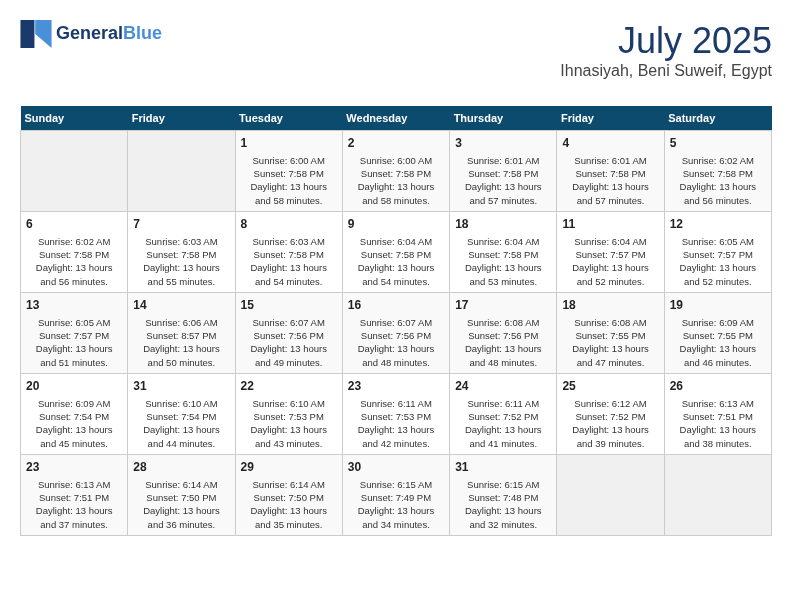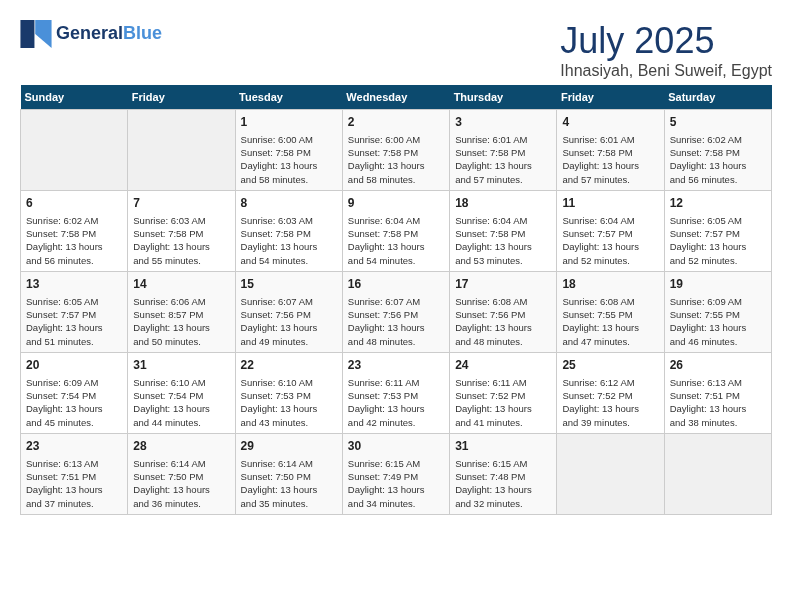--- a/index.html
+++ b/index.html
@@ -7,21 +7,21 @@
       font-family: Arial, sans-serif;
       background: #fff;
       width: 792px;
       min-height: 612px;
       padding: 20px;
     }
     .header {
       display: flex;
       justify-content: space-between;
       align-items: flex-start;
-      margin-bottom: 5px;
+      margin-bottom: 26px;
     }
     .logo {
       display: flex;
       align-items: center;
     }
     .logo-text {
       font-size: 18px;
       font-weight: bold;
       color: #1a3a6b;
       line-height: 1.1;
@@ -29,21 +29,21 @@
     .logo-text span {
       color: #4a90d9;
     }
     .logo-icon {
       width: 32px;
       height: 28px;
       margin-right: 4px;
       position: relative;
     }
     .title-block {
-      text-align: left;
+      text-align: right;
     }
     .month-year {
       font-size: 36px;
       color: #1a3a6b;
       font-weight: normal;
     }
     .location {
       font-size: 16px;
       color: #444;
     }
@@ -77,20 +77,21 @@
     }
     .day-num {
       font-size: 12px;
       font-weight: bold;
       display: block;
       margin-bottom: 2px;
     }
     .day-info {
       font-size: 9.5px;
       color: #333;
+      text-align: center;
     }
     .empty-cell {
       background: #f0f0f0 !important;
     }
   </style>
 </head>
 <body>
 
 <div class="header">
   <div class="logo">

